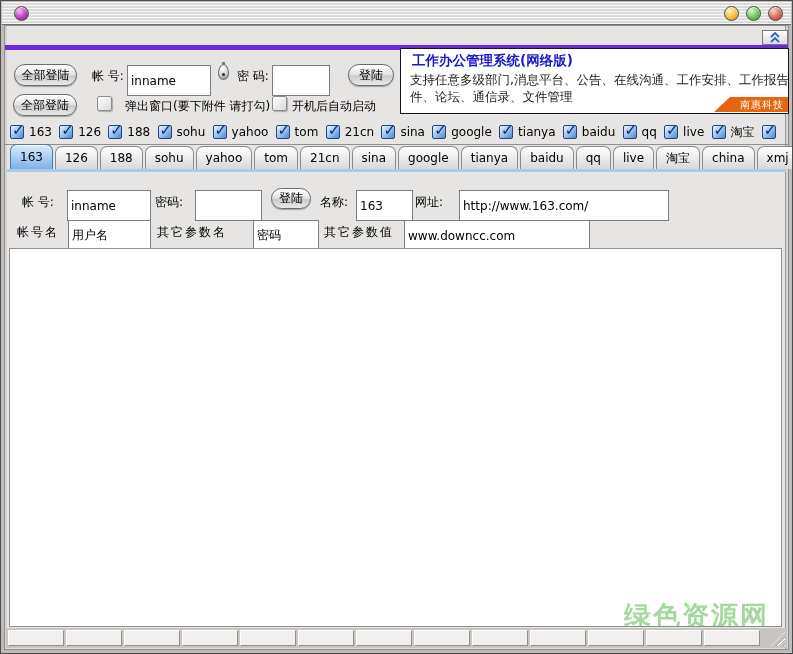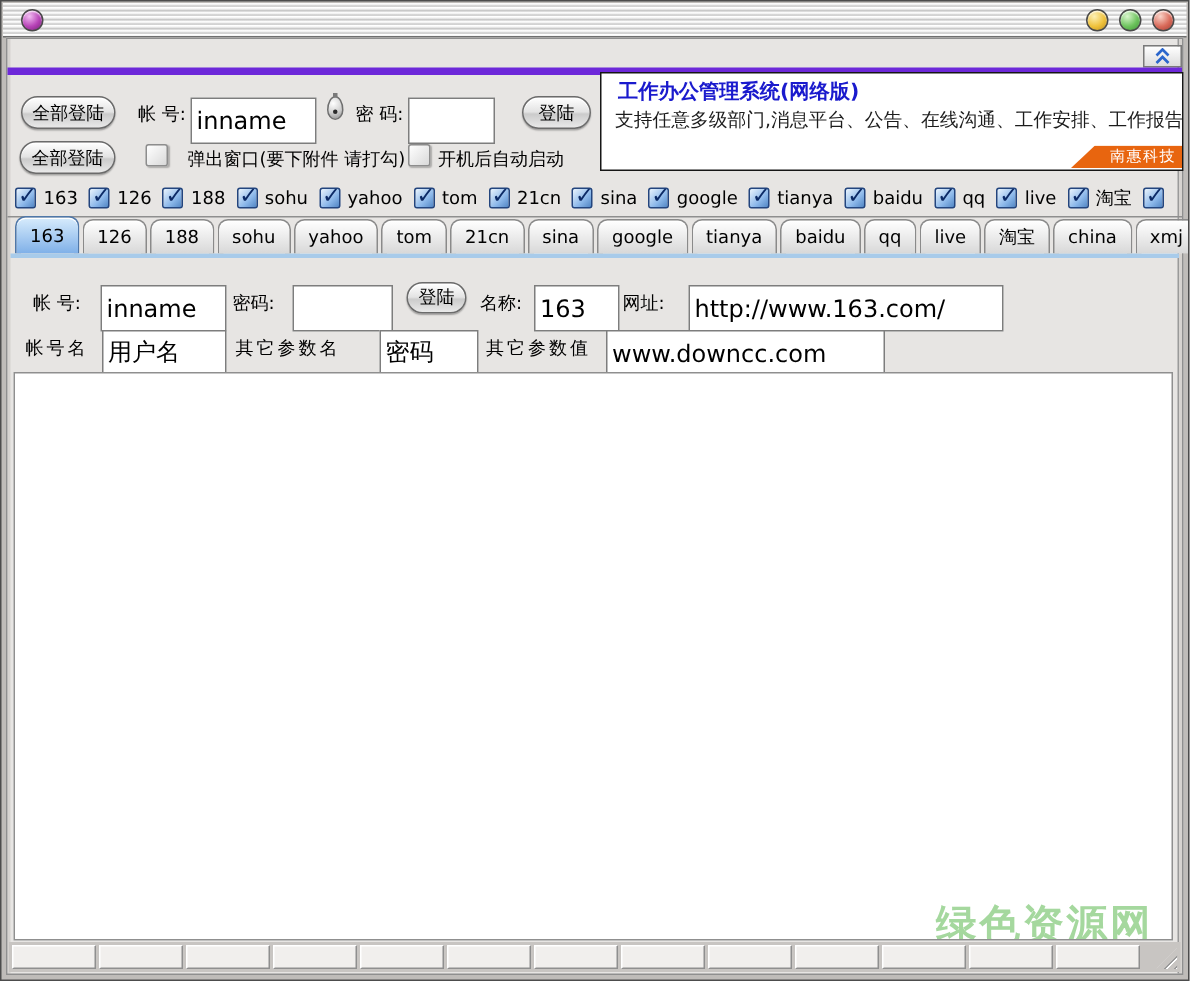--- a/index.html
+++ b/index.html
@@ -34,21 +34,21 @@
   
   .top-panel { position:absolute; left:0; right:0; top:19px; height:73px;
                border-top:5px solid #6d28d9; }
   .pill { position:absolute; display:flex; align-items:center; justify-content:center;
     border:1px solid #6b6b6b; border-radius:11px;
     background:linear-gradient(180deg,#ffffff,#e3e3e3 48%,#cbcbcb 55%,#e9e9e9);
     box-shadow:0 1px 1px rgba(0,0,0,.3), inset 0 1px 0 #fff;
     font-size:12px; cursor:pointer; }
   .lbl { position:absolute; white-space:nowrap; }
   .txt { position:absolute; border:1px solid #7d7d7d; background:#fff; height:31px;
-         font-size:16px; padding:13px 3px; font-family:"DejaVu Sans","Liberation Sans",sans-serif; }
+         font-size:12px; padding:13px 3px; font-family:"DejaVu Sans","Liberation Sans",sans-serif; }
 
   .bulb { position:absolute; width:11px; height:16px;
     border:1px solid #6f6f6f; border-radius:50% 50% 50% 50% / 58% 58% 42% 42%;
     background:radial-gradient(circle at 35% 28%, #ffffff, #cfcfcf 55%, #8e8e8e); }
   .bulb::before { content:""; position:absolute; left:3px; top:-3px; width:3px; height:3px; background:#7a7a7a; }
   .bulb::after  { content:""; position:absolute; left:3px; bottom:3px; width:3px; height:3px;
                   border-radius:50%; background:#2b2b2b; }
 
   .cbx3d { position:absolute; width:15px; height:15px; border:1px solid #8d8d8d; border-radius:2px;
     background:linear-gradient(135deg,#ffffff,#d9d9d9); box-shadow:1px 1px 1px rgba(0,0,0,.25); cursor:pointer; }
@@ -134,20 +134,21 @@
       <button class="pill" style="left:8px; top:44px; width:64px; height:22px;">全部登陆</button>
       <span class="cbx3d" style="left:92px; top:46px;"></span>
       <span class="lbl" style="left:120px; top:48px;">弹出窗口(要下附件 请打勾)</span>
       <span class="cbx3d" style="left:267px; top:46px;"></span>
       <span class="lbl" style="left:287px; top:48px;">开机后自动启动</span>
     </div>
 
     <div class="info-panel">
       <div class="info-title">工作办公管理系统(网络版)</div>
       <div class="info-line" style="top:23px;">支持任意多级部门,消息平台、公告、在线沟通、工作安排、工作报告、</div>
+      <div class="info-line" style="top:40px;">件、论坛、通信录、文件管理</div>
       <div class="ribbon">南惠科技</div>
     </div>
 
     <div class="site-row">
         <div class="site-item">
           <span class="cbx"></span>
           <span>163</span>
         </div>
         <div class="site-item">
           <span class="cbx"></span>

